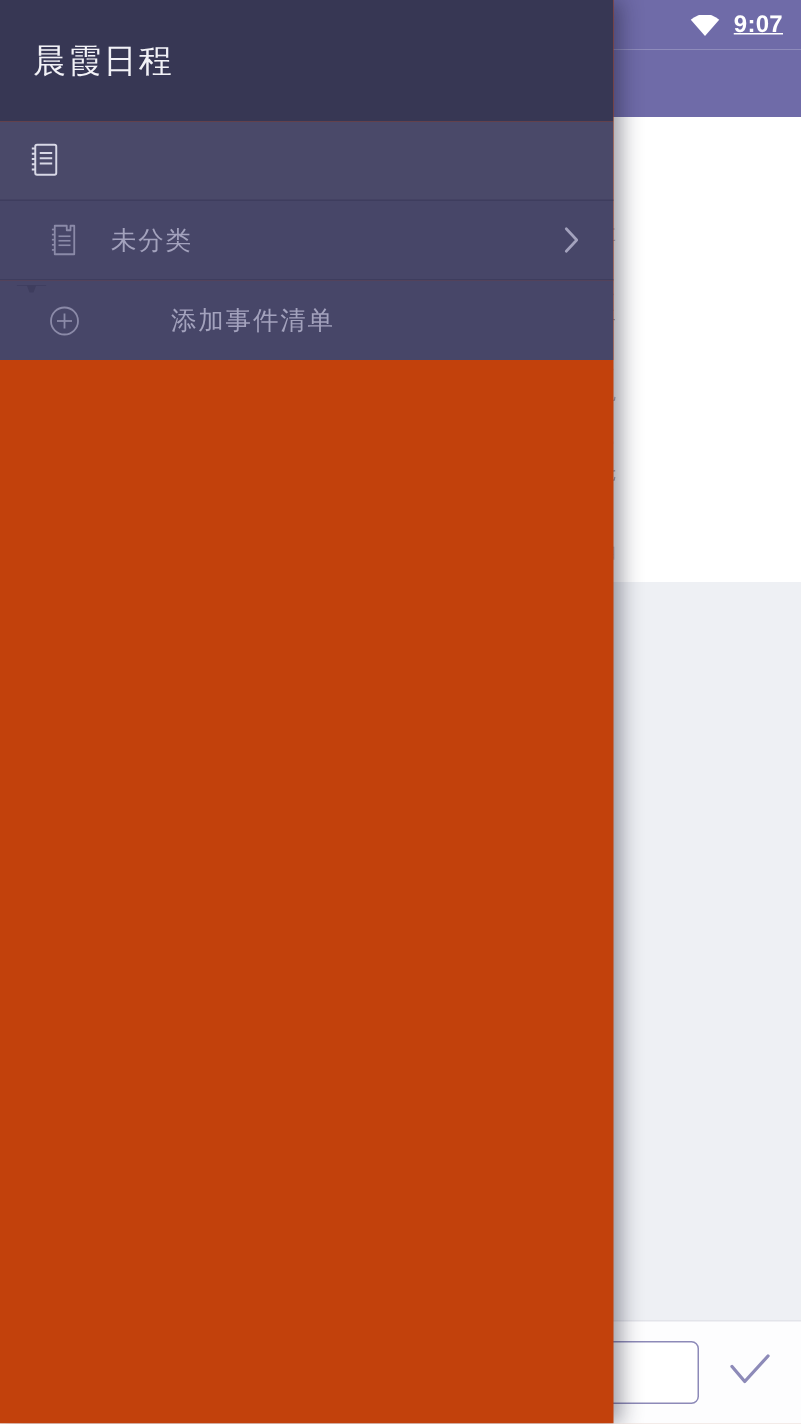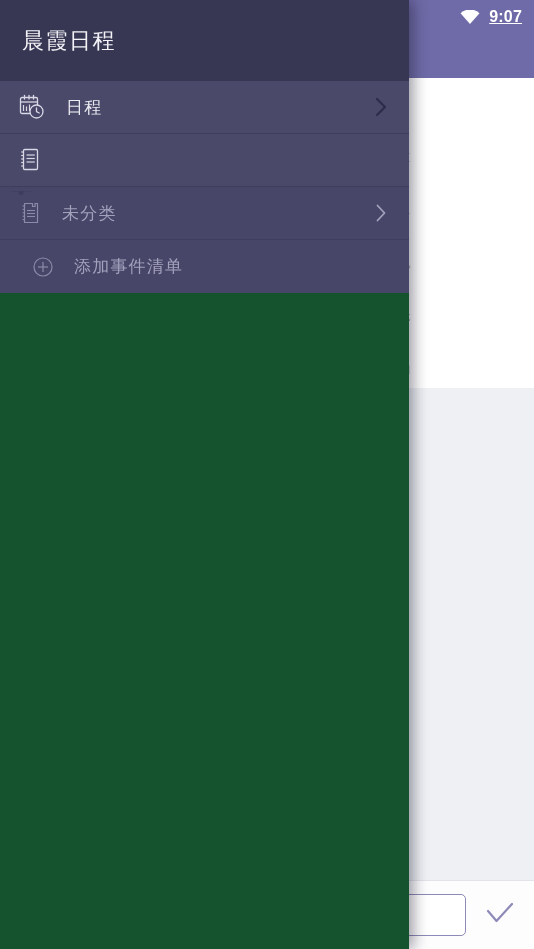--- a/index.html
+++ b/index.html
@@ -149,21 +149,21 @@
     position: absolute;
     inset: 0;
     background: rgba(0,0,0,0.0);
     pointer-events: none;
   }
   .drawer {
     position: absolute;
     top: 0; left: 0;
     width: 409px;
     height: 949px;
-    background: #14532d;
+    background: #c2410c;
     box-shadow: 4px 0 14px rgba(20,20,40,0.45);
     overflow: hidden;
   }
   .drawer-header {
     height: 81px;
     background: #373754;
     display: flex;
     align-items: center;
     padding-left: 22px;
     box-sizing: border-box;
@@ -177,22 +177,22 @@
   .drawer-item {
     position: relative;
     height: 53px;
     display: flex;
     align-items: center;
     padding: 0 16px 0 18px;
     box-sizing: border-box;
     border-bottom: 1px solid #3e3d5e;
   }
   .drawer-item.primary { background: #4a4969; }
-  .drawer-item.sub { background: #474668; padding-left: 20px; }
-  .drawer-item.add { background: #474668; padding-left: 32px; border-bottom: none; }
+  .drawer-item.sub { background: #474668; padding-left: 32px; }
+  .drawer-item.add { background: #474668; padding-left: 32px; border-bottom: none; gap: 40px; }
 
   .item-icon {
     width: 34px;
     flex: 0 0 34px;
     display: flex;
     align-items: center;
     justify-content: flex-start;
   }
   .item-icon.sub-icon { width: 28px; flex: 0 0 28px; }
 
@@ -316,42 +316,20 @@
   </div>
 
   <div class="scrim"></div>
 
   <div class="drawer">
 
     <div class="drawer-header">
       <span class="drawer-title">晨霞日程</span>
     </div>
 
-    <div class="drawer-item primary">
-      <span class="item-icon">
-        <svg width="28" height="28" viewBox="0 0 28 28">
-          <rect x="2.5" y="4.5" width="17" height="16" rx="1.5" fill="none" stroke="#d8d8e6" stroke-width="1.3"></rect>
-          <line x1="2.5" y1="9" x2="19.5" y2="9" stroke="#d8d8e6" stroke-width="1.3"></line>
-          <line x1="6.5" y1="2.5" x2="6.5" y2="6" stroke="#d8d8e6" stroke-width="1.3" stroke-linecap="round"></line>
-          <line x1="11" y1="2.5" x2="11" y2="6" stroke="#d8d8e6" stroke-width="1.3" stroke-linecap="round"></line>
-          <line x1="15.5" y1="2.5" x2="15.5" y2="6" stroke="#d8d8e6" stroke-width="1.3" stroke-linecap="round"></line>
-          <line x1="5.5" y1="12" x2="5.5" y2="18" stroke="#d8d8e6" stroke-width="1.2"></line>
-          <line x1="8.5" y1="13.5" x2="8.5" y2="18" stroke="#d8d8e6" stroke-width="1.2"></line>
-          <line x1="11.5" y1="11.5" x2="11.5" y2="18" stroke="#d8d8e6" stroke-width="1.2"></line>
-          <circle cx="18.5" cy="18.5" r="6.5" fill="#474668" stroke="#d8d8e6" stroke-width="1.3"></circle>
-          <path d="M18.5 14.8 L18.5 18.5 L21.2 20" fill="none" stroke="#d8d8e6" stroke-width="1.3" stroke-linecap="round"></path>
-        </svg>
-      </span>
-      <span class="item-label">日程</span>
-      <span class="item-chevron">
-        <svg width="16" height="22" viewBox="0 0 16 22">
-          <path d="M4 3 L12 11 L4 19" fill="none" stroke="#2d2c4a" stroke-width="2.2" stroke-linecap="round" stroke-linejoin="round"></path>
-        </svg>
-      </span>
-    </div>
 
     <div class="drawer-item primary">
       <span class="item-icon">
         <svg width="28" height="28" viewBox="0 0 28 28">
           <rect x="5.5" y="3.5" width="14" height="20" rx="1.2" fill="none" stroke="#d8d8e6" stroke-width="1.3"></rect>
           <line x1="3.2" y1="6" x2="5.5" y2="6" stroke="#d8d8e6" stroke-width="1.2"></line>
           <line x1="3.2" y1="9.5" x2="5.5" y2="9.5" stroke="#d8d8e6" stroke-width="1.2"></line>
           <line x1="3.2" y1="13" x2="5.5" y2="13" stroke="#d8d8e6" stroke-width="1.2"></line>
           <line x1="3.2" y1="16.5" x2="5.5" y2="16.5" stroke="#d8d8e6" stroke-width="1.2"></line>
           <line x1="3.2" y1="20" x2="5.5" y2="20" stroke="#d8d8e6" stroke-width="1.2"></line>

